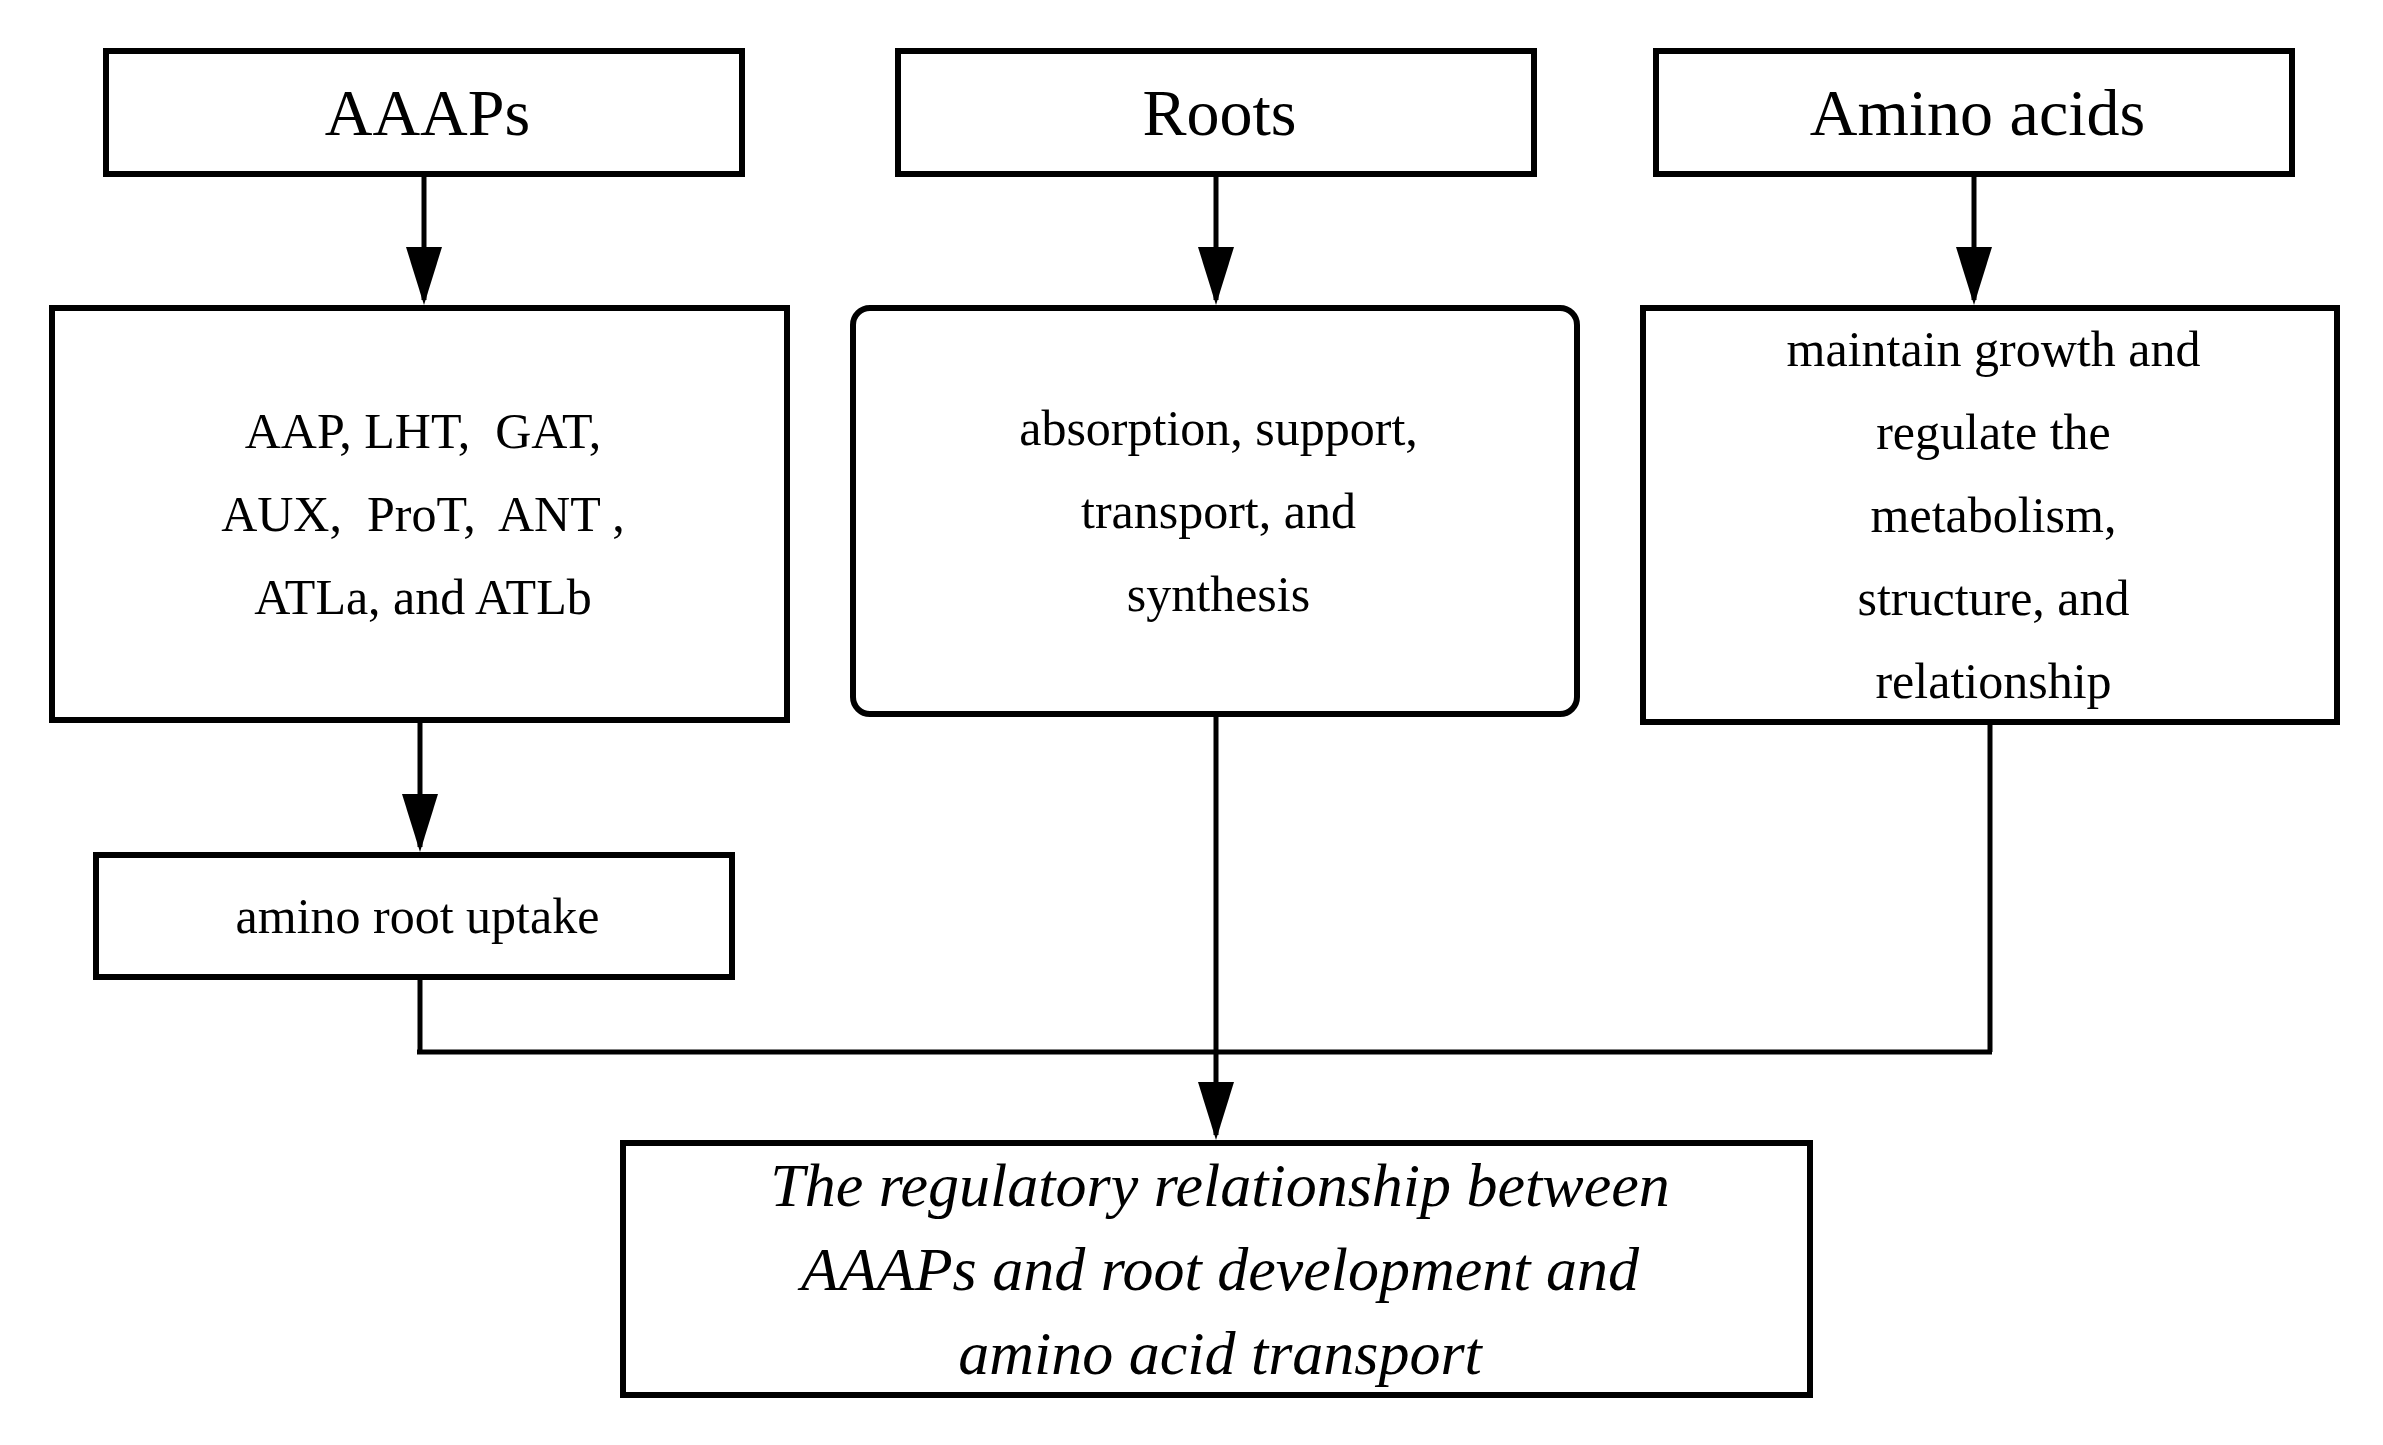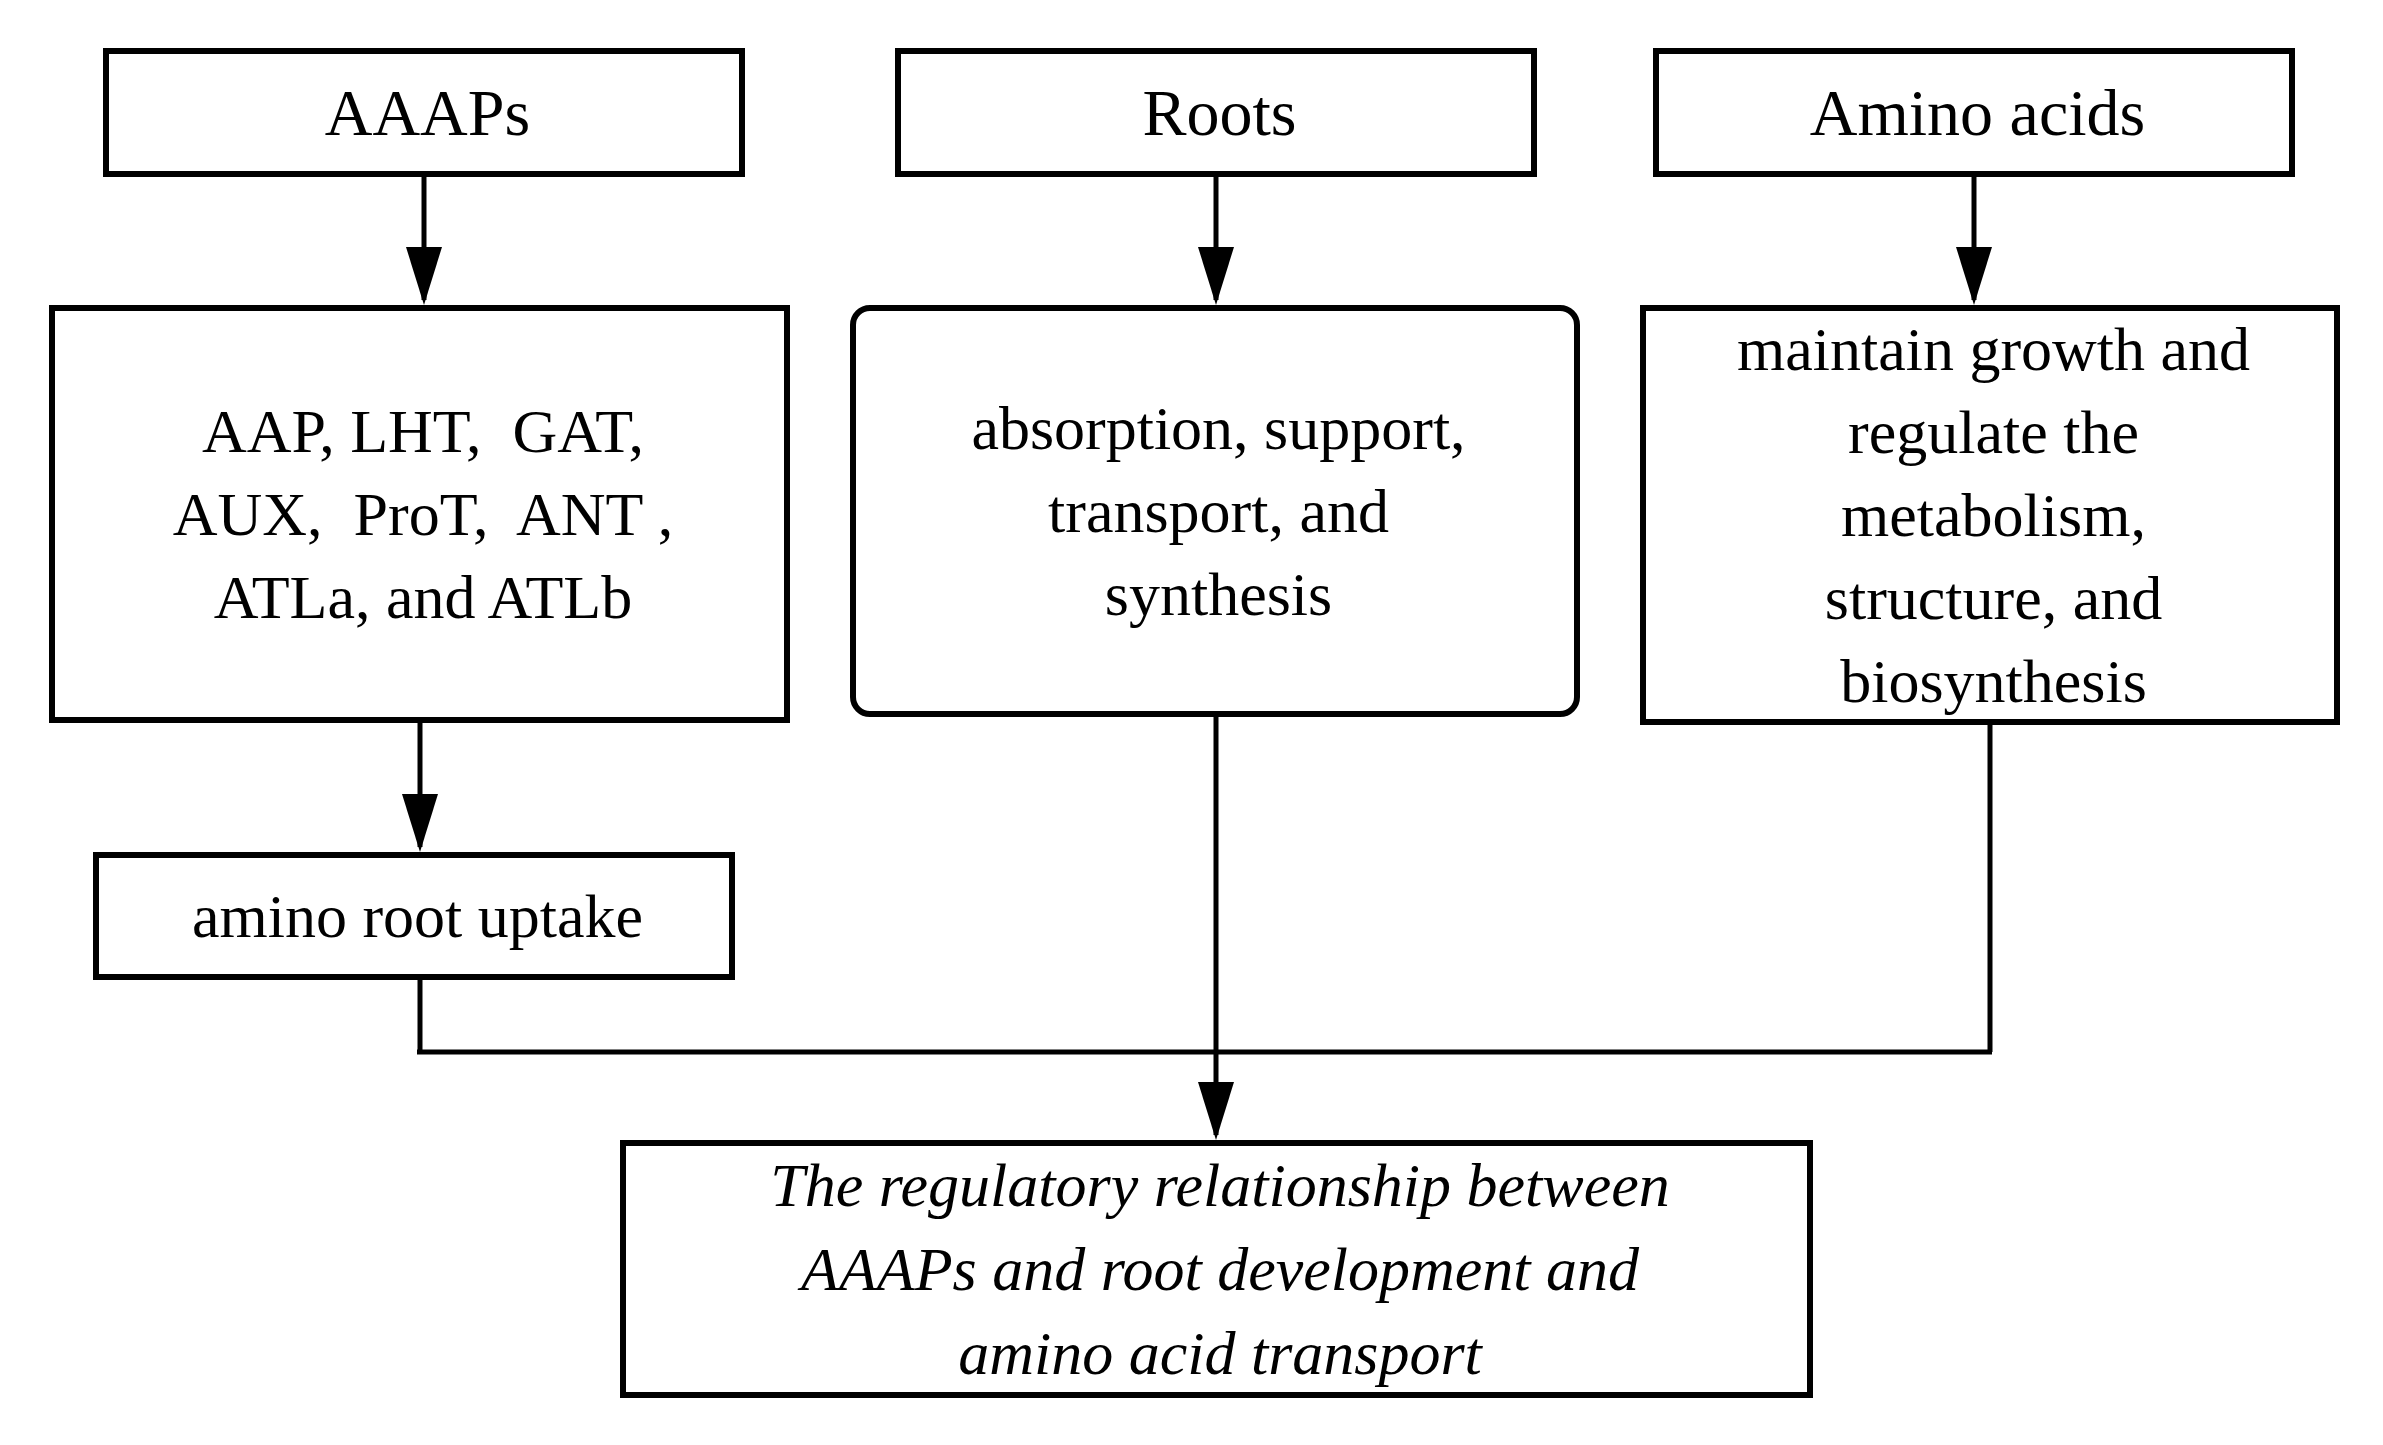--- a/index.html
+++ b/index.html
@@ -35,21 +35,21 @@
     padding-left: 7px;
   }
   .node .line {
     white-space: pre-wrap;
   }
   .title-node .line {
     font-size: 66px;
     line-height: 110px;
   }
   .body-node .line {
-    font-size: 62px;
+    font-size: 50px;
     line-height: 83px;
   }
   .wide-node .line {
     font-size: 62px;
     line-height: 84px;
   }
   
   #node-aaaps        { left: 103px;  top: 48px;  width: 642px;  height: 129px; }
   #node-roots        { left: 895px;  top: 48px;  width: 642px;  height: 129px; }
   #node-amino-acids  { left: 1653px; top: 48px;  width: 642px;  height: 129px; }
@@ -109,21 +109,21 @@
   <div class="node body-node" id="node-root-functions">
     <div class="line">absorption, support,</div>
     <div class="line">transport, and</div>
     <div class="line">synthesis</div>
   </div>
   <div class="node body-node" id="node-amino-functions">
     <div class="line">maintain growth and</div>
     <div class="line">regulate the</div>
     <div class="line">metabolism,</div>
     <div class="line">structure, and</div>
-    <div class="line">biosynthesis</div>
+    <div class="line">relationship</div>
   </div>
 
   <div class="node body-node" id="node-uptake">
     <div class="line">amino root uptake</div>
   </div>
 
   <div class="node wide-node" id="node-conclusion">
     <div class="line">The regulatory relationship between</div>
     <div class="line">AAAPs and root development and</div>
     <div class="line">amino acid transport</div>

